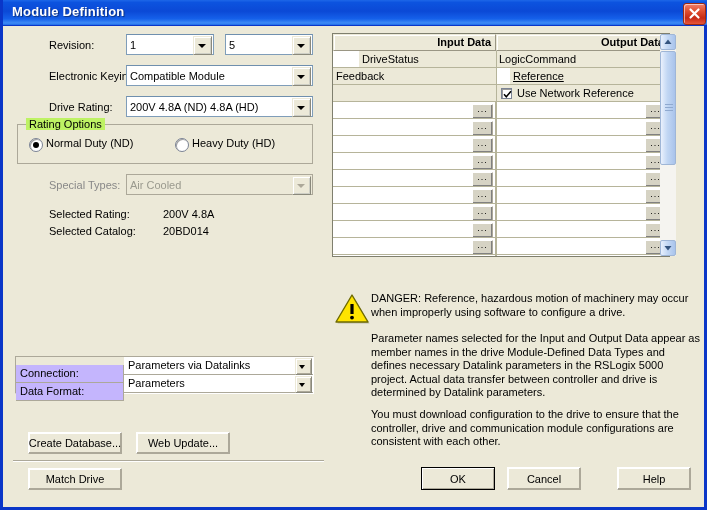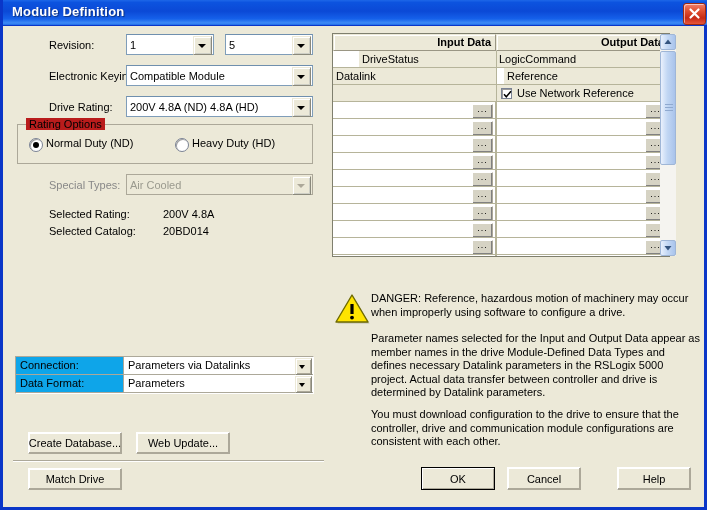--- a/index.html
+++ b/index.html
@@ -74,21 +74,21 @@
   .combo.dis .txt{color:#9A9A8E;}
   .combo.dis .arr i{border-top-color:#ACA899;}
 
   
   .group{
     position:absolute;box-sizing:border-box;
     border:1px solid #ACA899;
     border-top-color:#ACA899;
   }
   .group .gtitle{
-    position:absolute;left:8px;top:-7px;background:#b91c1c;padding:0 3px;
+    position:absolute;left:8px;top:-7px;background:#bef264;padding:0 3px;
     font-size:11px;white-space:nowrap;
   }
   .radio{position:absolute;cursor:pointer;white-space:nowrap;font-size:11px;}
   .radio .dot{
     position:absolute;left:0;top:1px;width:12px;height:12px;border-radius:50%;
     background:#fff;border:1px solid #7B8394;
     box-shadow:inset 1px 1px 0 #A0A0A0;
   }
   .radio .dot b{
     position:absolute;left:3px;top:3px;width:6px;height:6px;border-radius:50%;
@@ -188,22 +188,22 @@
 
   
   #connbox{
     position:absolute;box-sizing:border-box;
     border:1px solid #ACA899;
     border-right-color:#fff;border-bottom-color:#fff;
     background:#ECE9D8;
   }
   .crow{position:absolute;left:0;right:0;height:18px;}
   .clabel{
-    position:absolute;left:0;top:0;height:18px;box-sizing:border-box;
-    background:#0ea5e9;border-right:1px solid #ACA899;border-bottom:1px solid #ACA899;
+    position:absolute;left:0;top:8px;height:18px;box-sizing:border-box;
+    background:#c4b5fd;border-right:1px solid #ACA899;border-bottom:1px solid #ACA899;
     line-height:17px;padding-left:4px;font-size:11px;white-space:nowrap;
   }
   .cval{
     position:absolute;top:0;height:18px;box-sizing:border-box;
     background:#fff;border-bottom:1px solid #ACA899;
     line-height:17px;padding-left:4px;font-size:11px;
     color:#000;white-space:nowrap;cursor:pointer;
   }
   .cval .arr{
     position:absolute;right:1px;top:1px;width:15px;height:15px;
@@ -330,22 +330,22 @@
     <div class="ghdr">
       <div class="cell" style="left:0;width:163px;">Input Data</div>
       <div class="cell" style="left:163px;width:173px;">Output Data</div>
     </div>
     <div id="gridrows">
         <div class="grow" style="left: 0px; top: 17px; width: 336px; height: 17px;">
           <div class="gcell named" style="left: 0px; width: 163px; margin-left: 26px;">DriveStatus</div>
           <div class="gcell named" style="left: 163px; width: 173px;">LogicCommand</div>
         </div>
         <div class="grow" style="left: 0px; top: 34px; width: 336px; height: 17px;">
-          <div class="gcell named" style="left: 0px; width: 163px;">Datalink</div>
-          <div class="gcell named" style="left: 171px; width: 173px;">Reference</div>
+          <div class="gcell named" style="left: 0px; width: 163px;">Feedback</div>
+          <div class="gcell named" style="left: 177px; width: 173px; text-decoration: underline;">Reference</div>
         </div>
         <div class="grow" style="left: 0px; top: 51px; width: 336px; height: 17px;">
           <div class="gcell named" style="left: 0px; width: 163px;"></div>
           <div class="gcell named" style="left: 163px; width: 173px;">
             <span class="chk" style="left: 5px; top: 3px;">
               <svg width="9" height="9" viewBox="0 0 9 9">
                 <path d="M1 4.2 L3.3 6.8 L8 1.2" stroke="#000" stroke-width="1.5" fill="none"></path>
               </svg>
             </span>
             <span style="position: absolute; left: 21px; top: 0px; line-height: 17px;">Use Network Reference</span>

